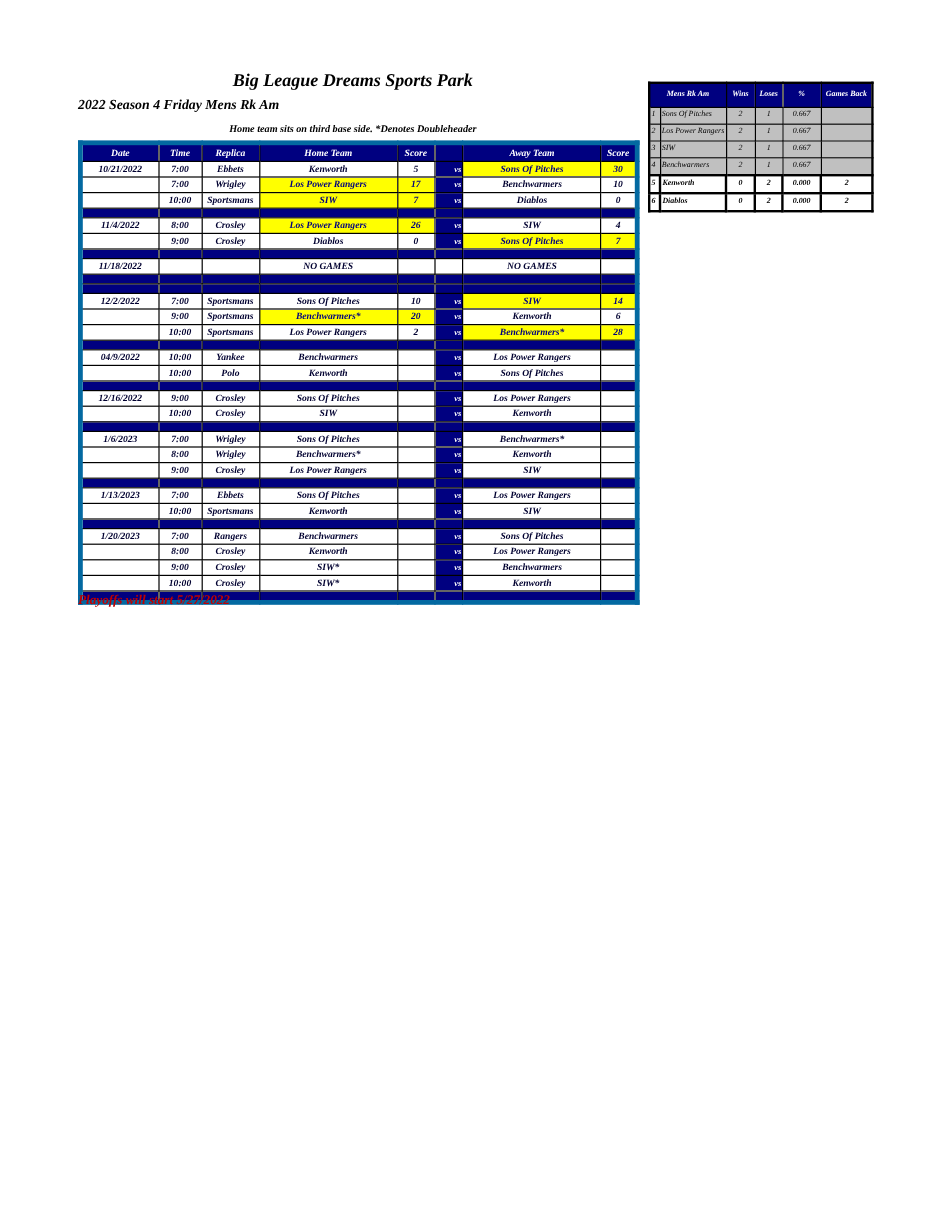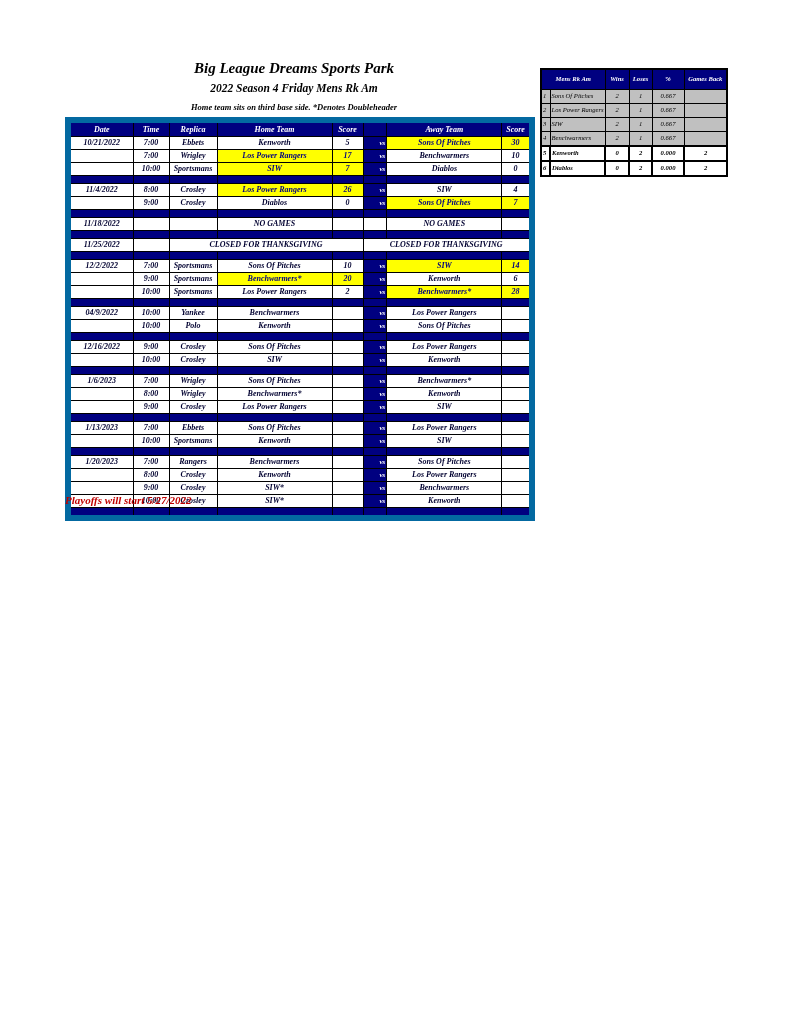--- a/index.html
+++ b/index.html
@@ -3,27 +3,27 @@
 <meta charset="utf-8">
 <style>
   html,body { margin:0; padding:0; }
   body {
     width:791px; height:1024px; position:relative; background:#ffffff;
     font-family:"Liberation Serif","DejaVu Serif",serif;
   }
   .abs { position:absolute;font-style:italic; }
 
   #title    { left:65px; top:60px;  width:458px; text-align:center; font-size:15px; font-weight:bold; color:#000; }
-  #subtitle { left:65px; top:82px;  width:458px; text-align:center; font-size:11.5px; font-weight:bold; color:#000; }
+  #subtitle { left:65px; top:82px;  width:458px; text-align:left; font-size:11.5px; font-weight:bold; color:#000; }
   #note     { left:65px; top:102px; width:458px; text-align:center; font-size:8.5px; font-weight:bold; font-style:italic; color:#000; }
 
   table { border-collapse:collapse; table-layout:fixed; }
 
   
-  #sched { left:65px; top:117px; border:6px solid #0369a1; }
+  #sched { left:65px; top:117px; border:4px solid #0369a1; }
   #sched td {
     border:1px solid #000; height:12px; padding:0 1px; text-align:center;
     font-size:8px; font-weight:bold; line-height:1; color:#000030;
     overflow:hidden; white-space:nowrap;
   }
   #sched tr.hdr td { background:#000080; color:#fff; height:13px; }
   #sched td.vs     { background:#000080; color:#fff; font-size:7px;padding-left:16px; }
   #sched td.win    { background:#ffff00; color:#000080; }
   #sched tr.sep td { background:#000080; height:7px; }
 
@@ -153,26 +153,20 @@
       <tr class="sep">
         <td></td>
         <td></td>
         <td></td>
         <td></td>
         <td></td>
         <td></td>
         <td></td>
         <td></td>
       </tr>
-      <tr>
-        <td class="date">11/25/2022</td>
-        <td></td>
-        <td colspan="3">CLOSED FOR THANKSGIVING</td>
-        <td colspan="3">CLOSED FOR THANKSGIVING</td>
-      </tr>
       <tr class="sep">
         <td></td>
         <td></td>
         <td></td>
         <td></td>
         <td></td>
         <td></td>
         <td></td>
         <td></td>
       </tr>

